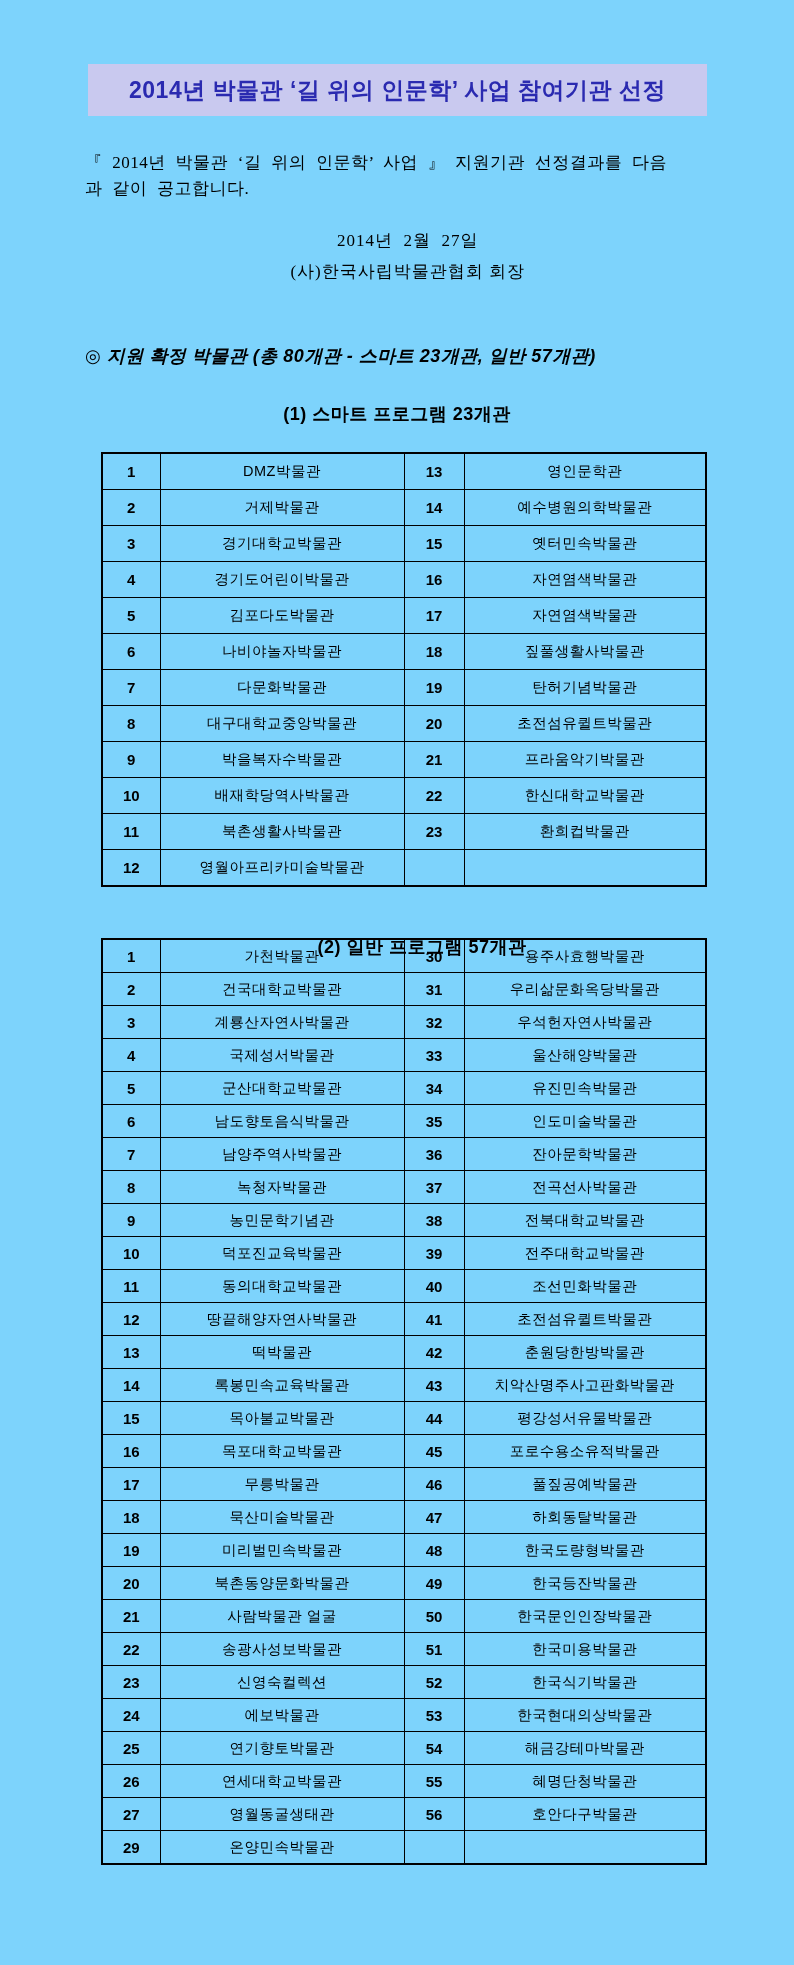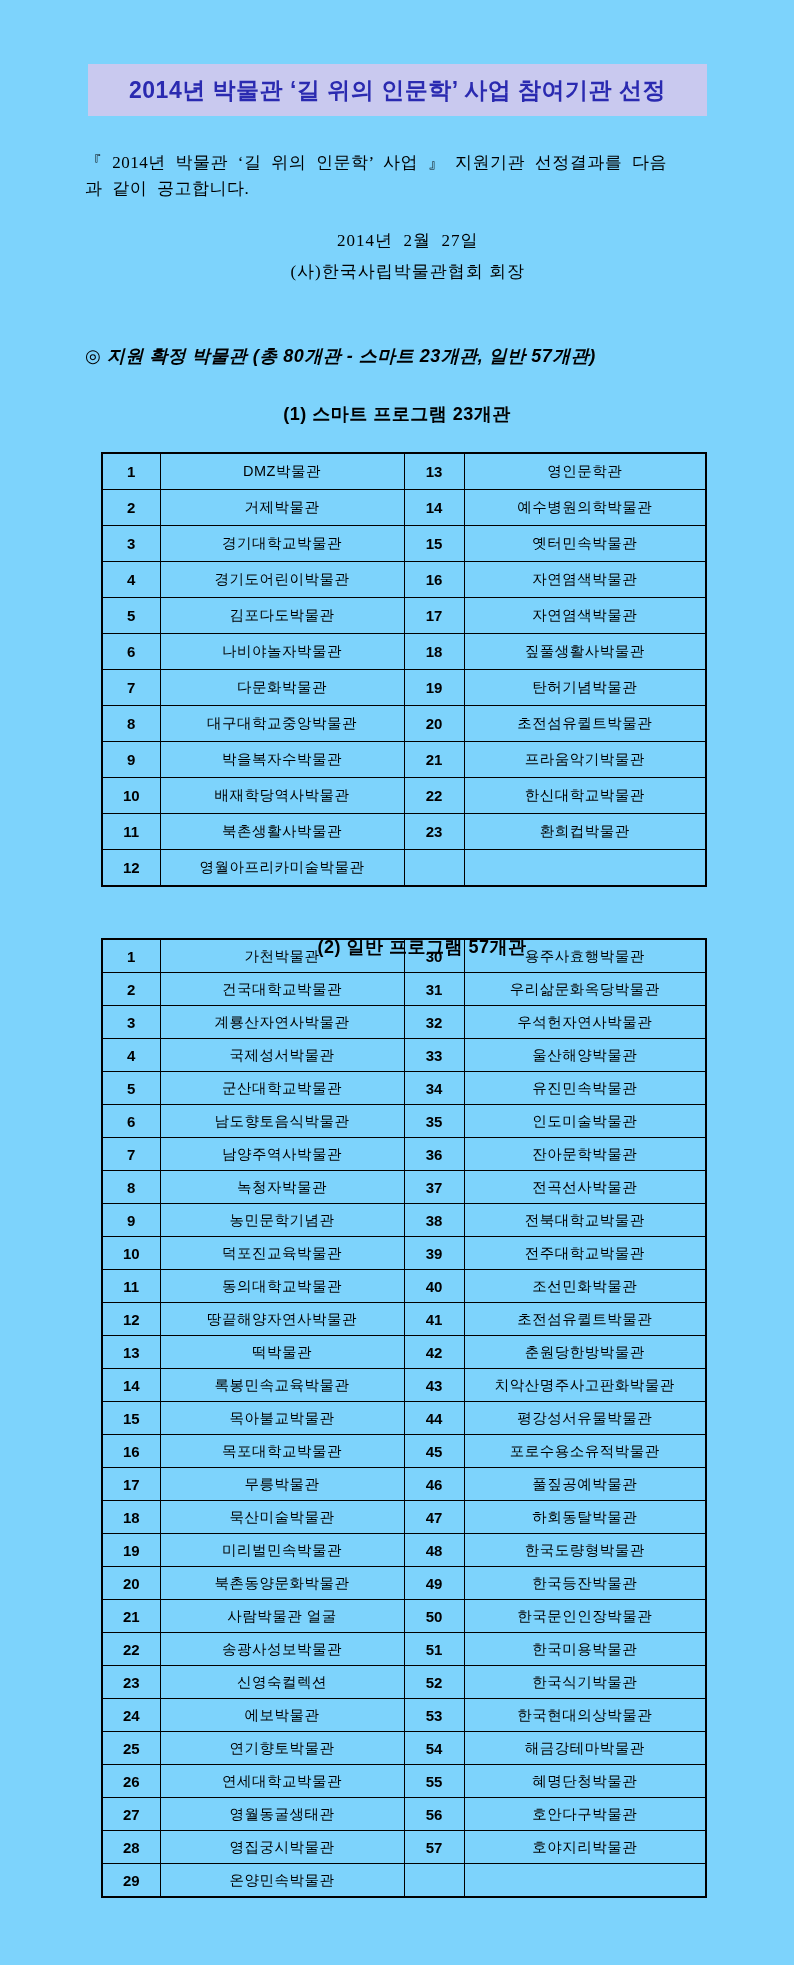--- a/index.html
+++ b/index.html
@@ -337,26 +337,20 @@
           <td class="num">55</td>
           <td class="name">혜명단청박물관</td>
         </tr>
         <tr>
           <td class="num">27</td>
           <td class="name">영월동굴생태관</td>
           <td class="num">56</td>
           <td class="name">호안다구박물관</td>
         </tr>
         <tr>
-          <td class="num">28</td>
-          <td class="name">영집궁시박물관</td>
-          <td class="num">57</td>
-          <td class="name">호야지리박물관</td>
-        </tr>
-        <tr>
           <td class="num">29</td>
           <td class="name">온양민속박물관</td>
           <td class="num"></td>
           <td class="name"></td>
         </tr>
       </tbody>
   </table>
 
 
 </div>

